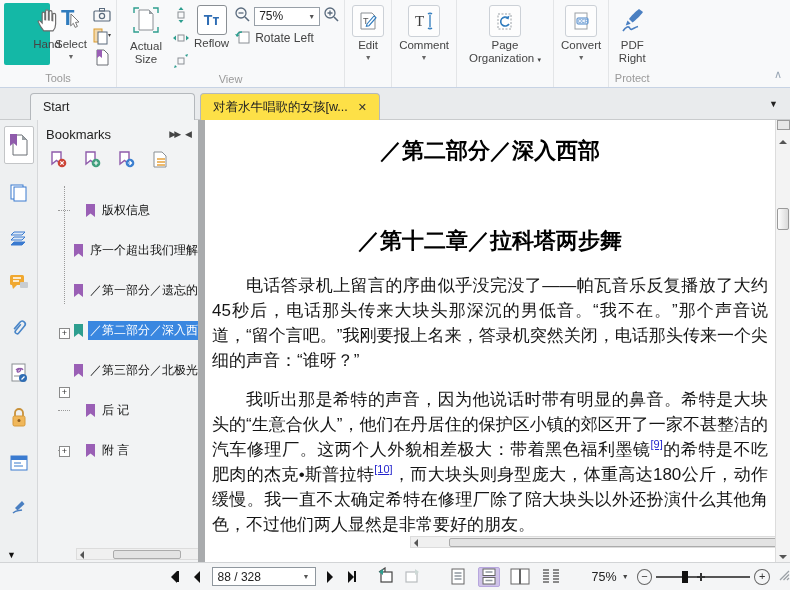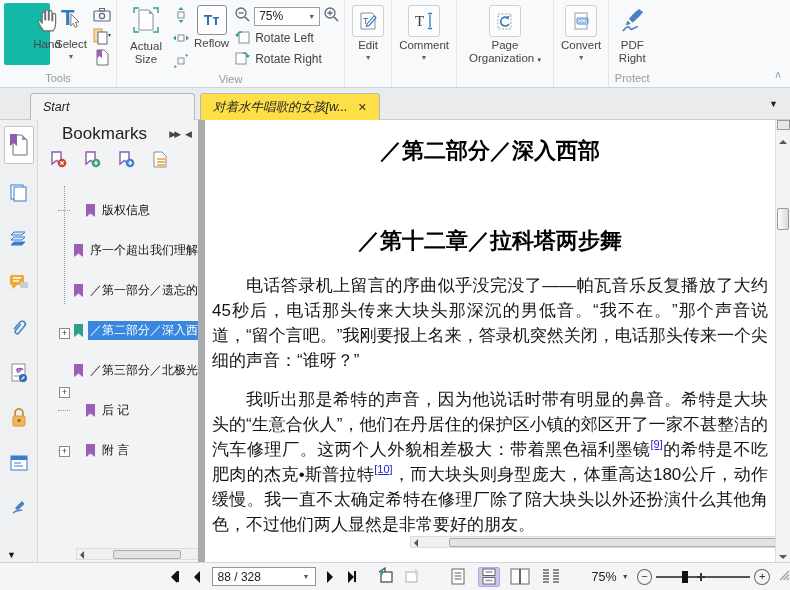--- a/index.html
+++ b/index.html
@@ -26,40 +26,40 @@
   .combo { width:66px; height:19px; background:#fff; border:1px solid #98a0a8; display:flex; align-items:center; padding:0 4px; }
   .combo .cval { flex:1; font-size:12px; color:#222; }
   .combo .cdd { font-size:7px; color:#555; }
   .rot-row { display:flex; align-items:center; gap:4px; height:21px; }
   .rot-label { font-size:12px; color:#444; white-space:nowrap; }
   .reflow-glyph { font-size:14px; font-weight:bold; color:#2f6db4; }
   .ribbon-chevron { position:absolute; right:8px; bottom:6px; color:#9aa7b5; font-size:11px; cursor:default; }
 
   
   .tabbar { position:absolute; left:0; top:88px; width:790px; height:32px; background:#e9ebed; border-bottom:1px solid #c9cbcd; }
-  .tab { position:absolute; top:5px; height:27px; display:flex; align-items:center; padding:0 12px; border:1px solid #b4b8bc; border-bottom:none; border-radius:4px 4px 0 0; font-size:12.5px; color:#222; cursor:default;font-style:italic; }
+  .tab { position:absolute; top:5px; height:27px; display:flex; align-items:center; padding:0 12px; border:1px solid #b4b8bc; border-bottom:none; border-radius:4px 4px 0 0; font-size:12.5px; color:#222; cursor:default; }
   .tab-start { left:30px; width:165px; background:#f1f3f4; }
   .tab-doc { left:200px; width:180px; background:#fde047; }
   .tab-doc .tclose { margin-left:auto; font-size:11px; color:#333; cursor:default; }
   .tabbar-dd { position:absolute; right:12px; top:11px; font-size:9px; color:#222; }
 
   
   .main { position:absolute; left:0; top:120px; width:790px; height:442px; }
 
   
   .strip { position:absolute; left:0; top:0; width:38px; height:442px; background:#eef0f1; border-right:1px solid #d6d8da; overflow:hidden; }
   .strip-item { width:38px; height:45px; display:flex; align-items:center; justify-content:center; cursor:default; }
   .strip-item.active { height:50px; }
   .active-box { width:30px; height:38px; background:#fff; border:1px solid #c3c5c7; border-radius:2px; display:flex; align-items:center; justify-content:center; }
   .strip-dd { position:absolute; left:7px; bottom:2px; font-size:9px; color:#111; }
 
   
   .panel { position:absolute; left:38px; top:0; width:160px; height:442px; background:#f2f3f4; overflow:hidden; }
   .panel-head { height:28px; display:flex; align-items:center; padding:0 6px 0 8px; }
-  .panel-title { font-size:17px; color:#222; flex:1;margin-left:16px; }
+  .panel-title { font-size:13px; color:#222; flex:1; }
   .ph-ico { font-size:9px; color:#444; margin-left:6px; letter-spacing:-2px; }
   .panel-tools { height:26px; display:flex; align-items:center; gap:17px; padding-left:12px; }
   .bm-tree { position:relative; padding-top:6px; }
   .tree-vline { position:absolute; left:26px; top:12px; height:118px; border-left:1px dotted #9a9a9a; }
   .bm-row { position:relative; height:19px; display:flex; align-items:center; padding-left:20px; cursor:default;margin-top:21px; }
   .bm-stub { width:12px; border-top:1px dotted #9a9a9a; margin-right:1px; }
   .bm-exp { position:absolute; left:21px; top:4px; width:11px; height:11px; background:#fff; border:1px solid #8a8a8a; font-size:9px; line-height:9px; text-align:center; color:#333; z-index:2; }
   .bm-exp::before { content:"+"; }
   .bm-rowi { margin:0 4px 0 14px; flex:0 0 auto; display:flex; }
   .bm-label { font-size:12px; color:#111; white-space:nowrap; padding:1px 2px; }
@@ -233,30 +233,20 @@
           </div>
           <div class="rot-row">
             <span>
               <svg width="17" height="16" viewBox="0 0 17 16">
                   <rect x="5" y="4" width="10" height="11" fill="#fff" stroke="#8a8f94"></rect>
                   <path d="M8 4a5 4.5 0 0 0-5 4" fill="none" stroke="#2e9e8f" stroke-width="1.4"></path>
                   <path d="M1 6l2 3 2.5-2z" fill="#2e9e8f"></path>
                 </svg>
             </span>
             <span class="rot-label">Rotate Left</span>
-          </div>
-          <div class="rot-row">
-            <span>
-              <svg width="17" height="16" viewBox="0 0 17 16">
-                  <rect x="2" y="4" width="10" height="11" fill="#fff" stroke="#8a8f94"></rect>
-                  <path d="M9 4a5 4.5 0 0 1 5 4" fill="none" stroke="#2e9e8f" stroke-width="1.4"></path>
-                  <path d="M16 6l-2 3-2.5-2z" fill="#2e9e8f"></path>
-                </svg>
-            </span>
-            <span class="rot-label">Rotate Right</span>
           </div>
         </div>
       </div>
       <div class="rgroup-label">View</div>
     </div>
 
     <div class="rgroup">
       <div class="rgroup-body">
         <div class="bigbtn">
           <span class="iconbox">

